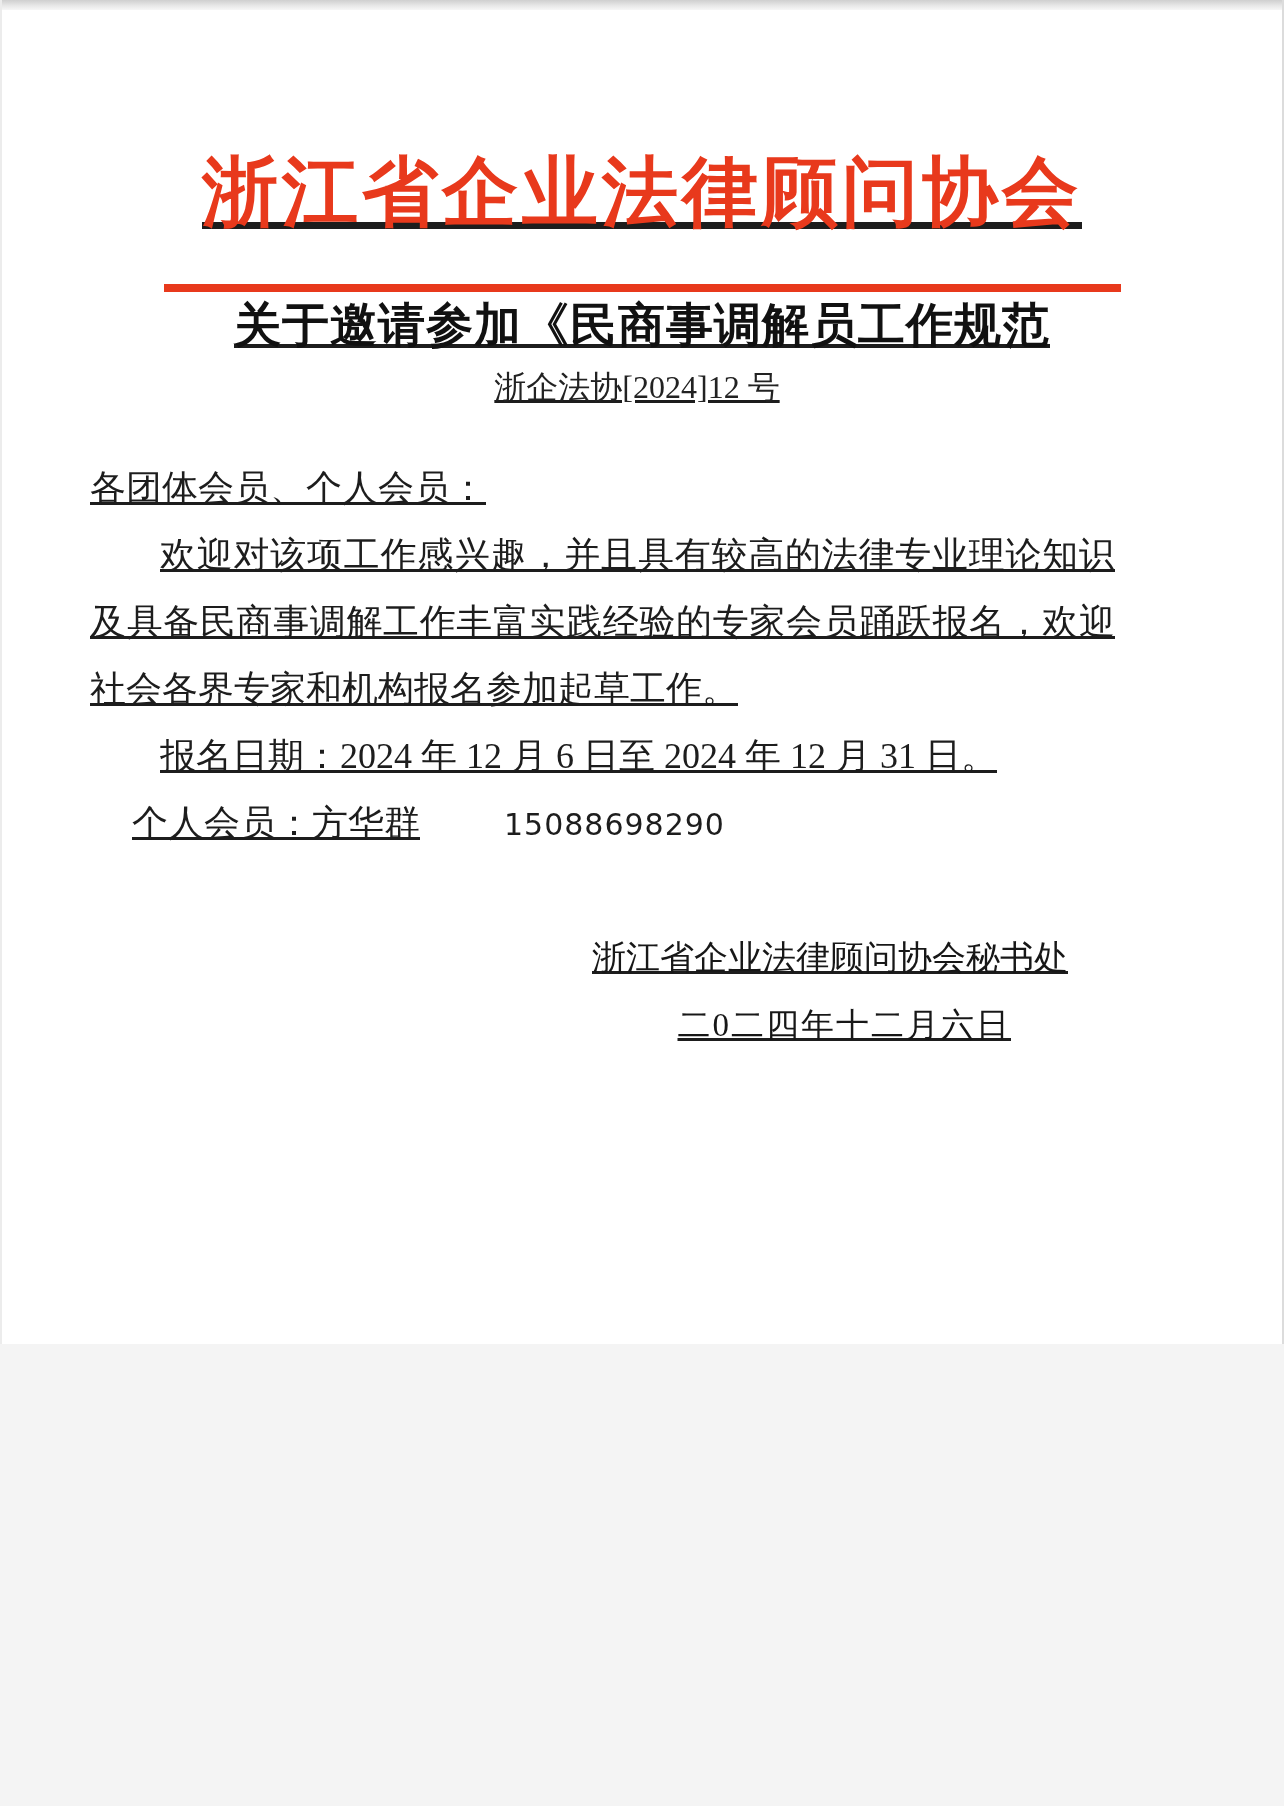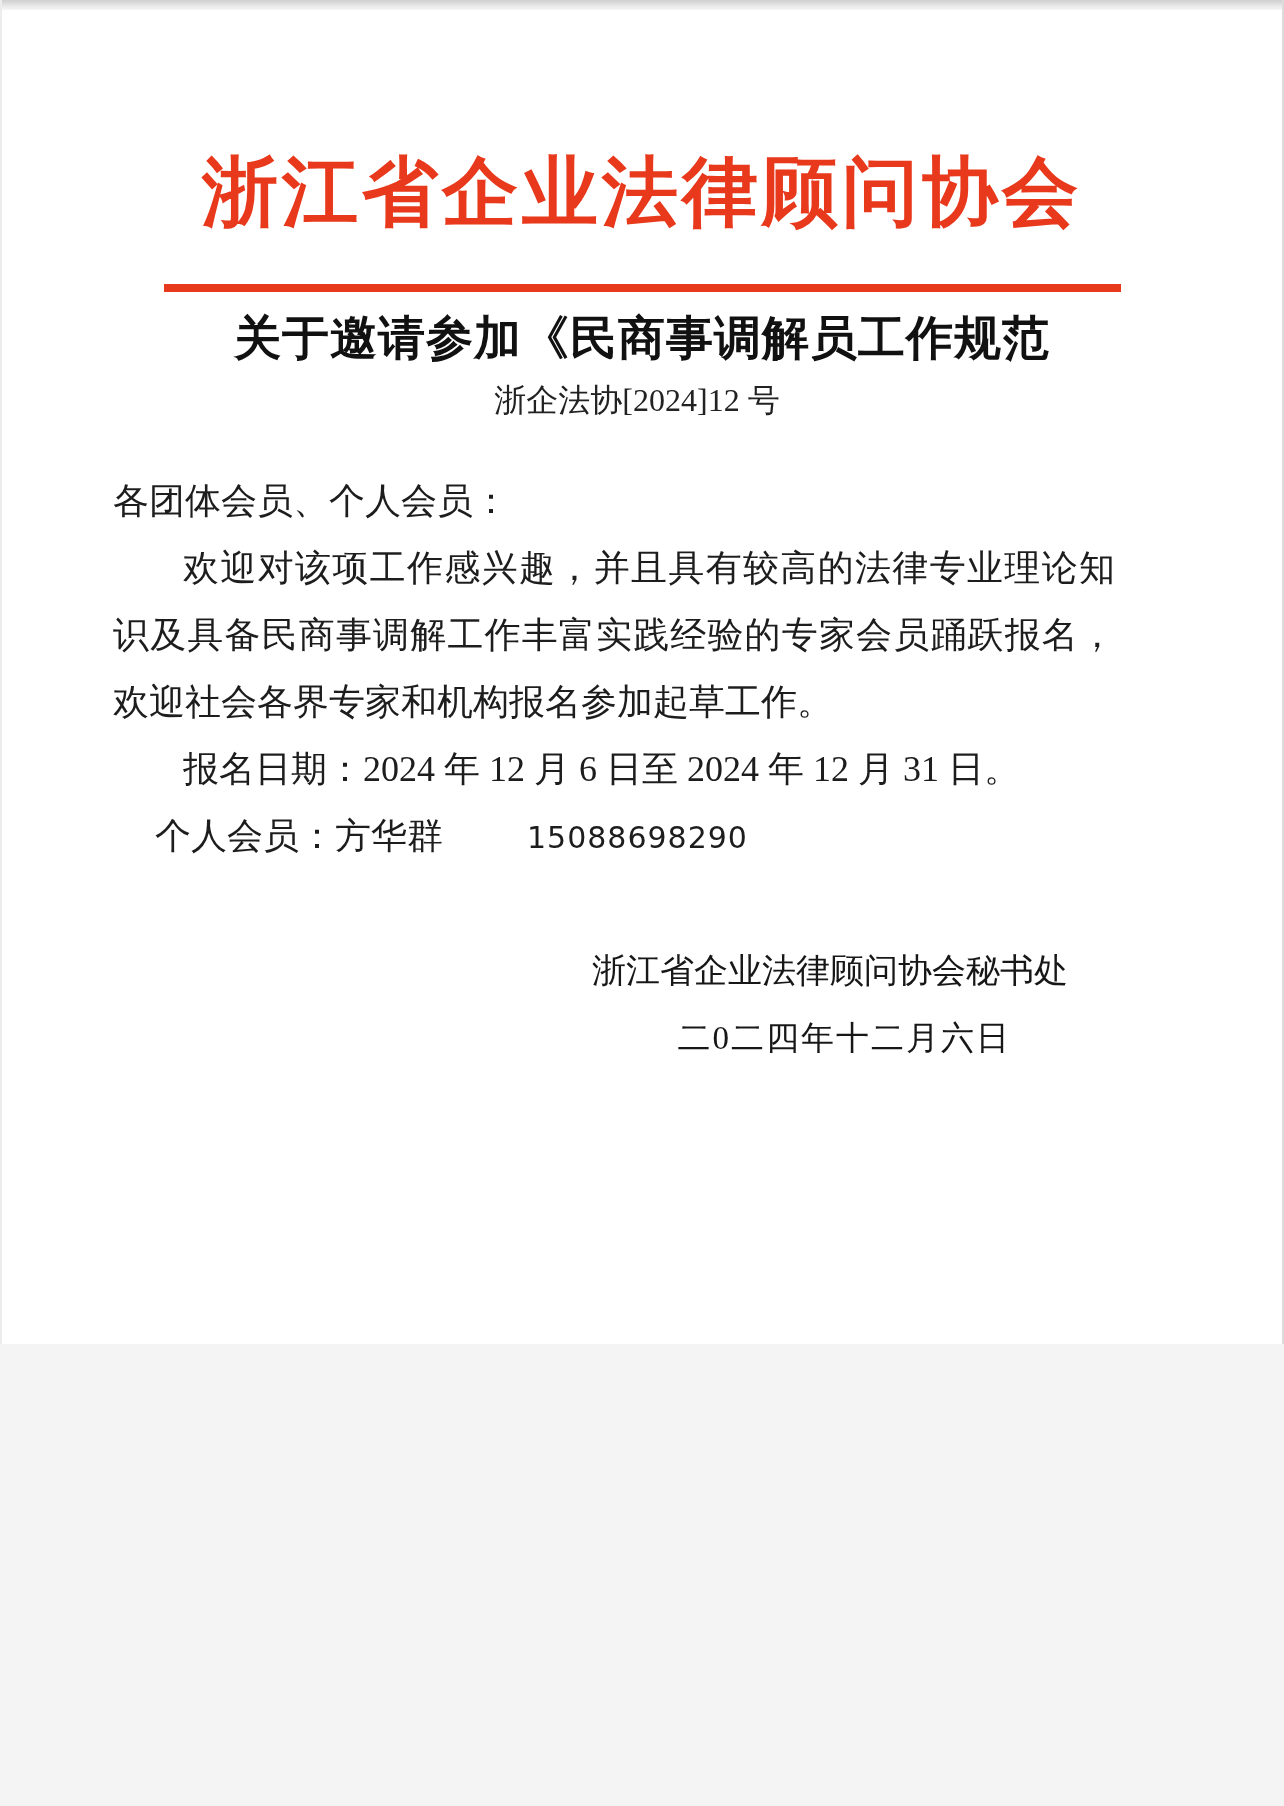--- a/index.html
+++ b/index.html
@@ -8,20 +8,21 @@
     width: 1284px;
     height: 1344px;
     margin: 0;
     background: #ffffff;
     font-family: "Liberation Serif", "DejaVu Serif", serif;
     color: #1d1d1d;
     overflow: hidden;
     box-sizing: border-box;
     border-left: 2px solid #ececec;
     border-right: 2px solid #dcdcdc;
+    text-decoration: underline;
   }
   .top-strip {
     position: absolute;
     top: 0; left: 0; right: 0;
     height: 10px;
     background: linear-gradient(180deg, #cfcfcf 0%, #e9e9e9 60%, #f7f7f7 100%);
   }
   .letterhead {
     margin-top: 146px;
     line-height: 92px;
@@ -32,38 +33,37 @@
     letter-spacing: 4px;
     white-space: nowrap;
   }
   .red-rule {
     width: 957px;
     height: 8px;
     margin: 46px auto 0 auto;
     background: #e8391c;
   }
   .doc-title {
-    margin-top: 13px;
     text-align: center;
     font-size: 47px;
     font-weight: bold;
     line-height: 66px;
     color: #111;
     letter-spacing: 1px;
   }
   .doc-number {
     margin-top: 8px;
     text-align: center;
     font-size: 32px;
     line-height: 42px;
     color: #222;
     padding-right: 10px;
   }
   .body-text {
-    margin: 47px 167px 0 111px;
+    margin: 47px 167px 0 88px;
     font-size: 36px;
     line-height: 67px;
     text-align: justify;
     text-justify: inter-character;
   }
   .body-text p { margin: 0; padding: 0; }
   .ind-a { text-indent: 45px; }
   .ind-b { text-indent: 70px; }
   .ind-c { text-indent: 42px; }
   .contact-phone {

